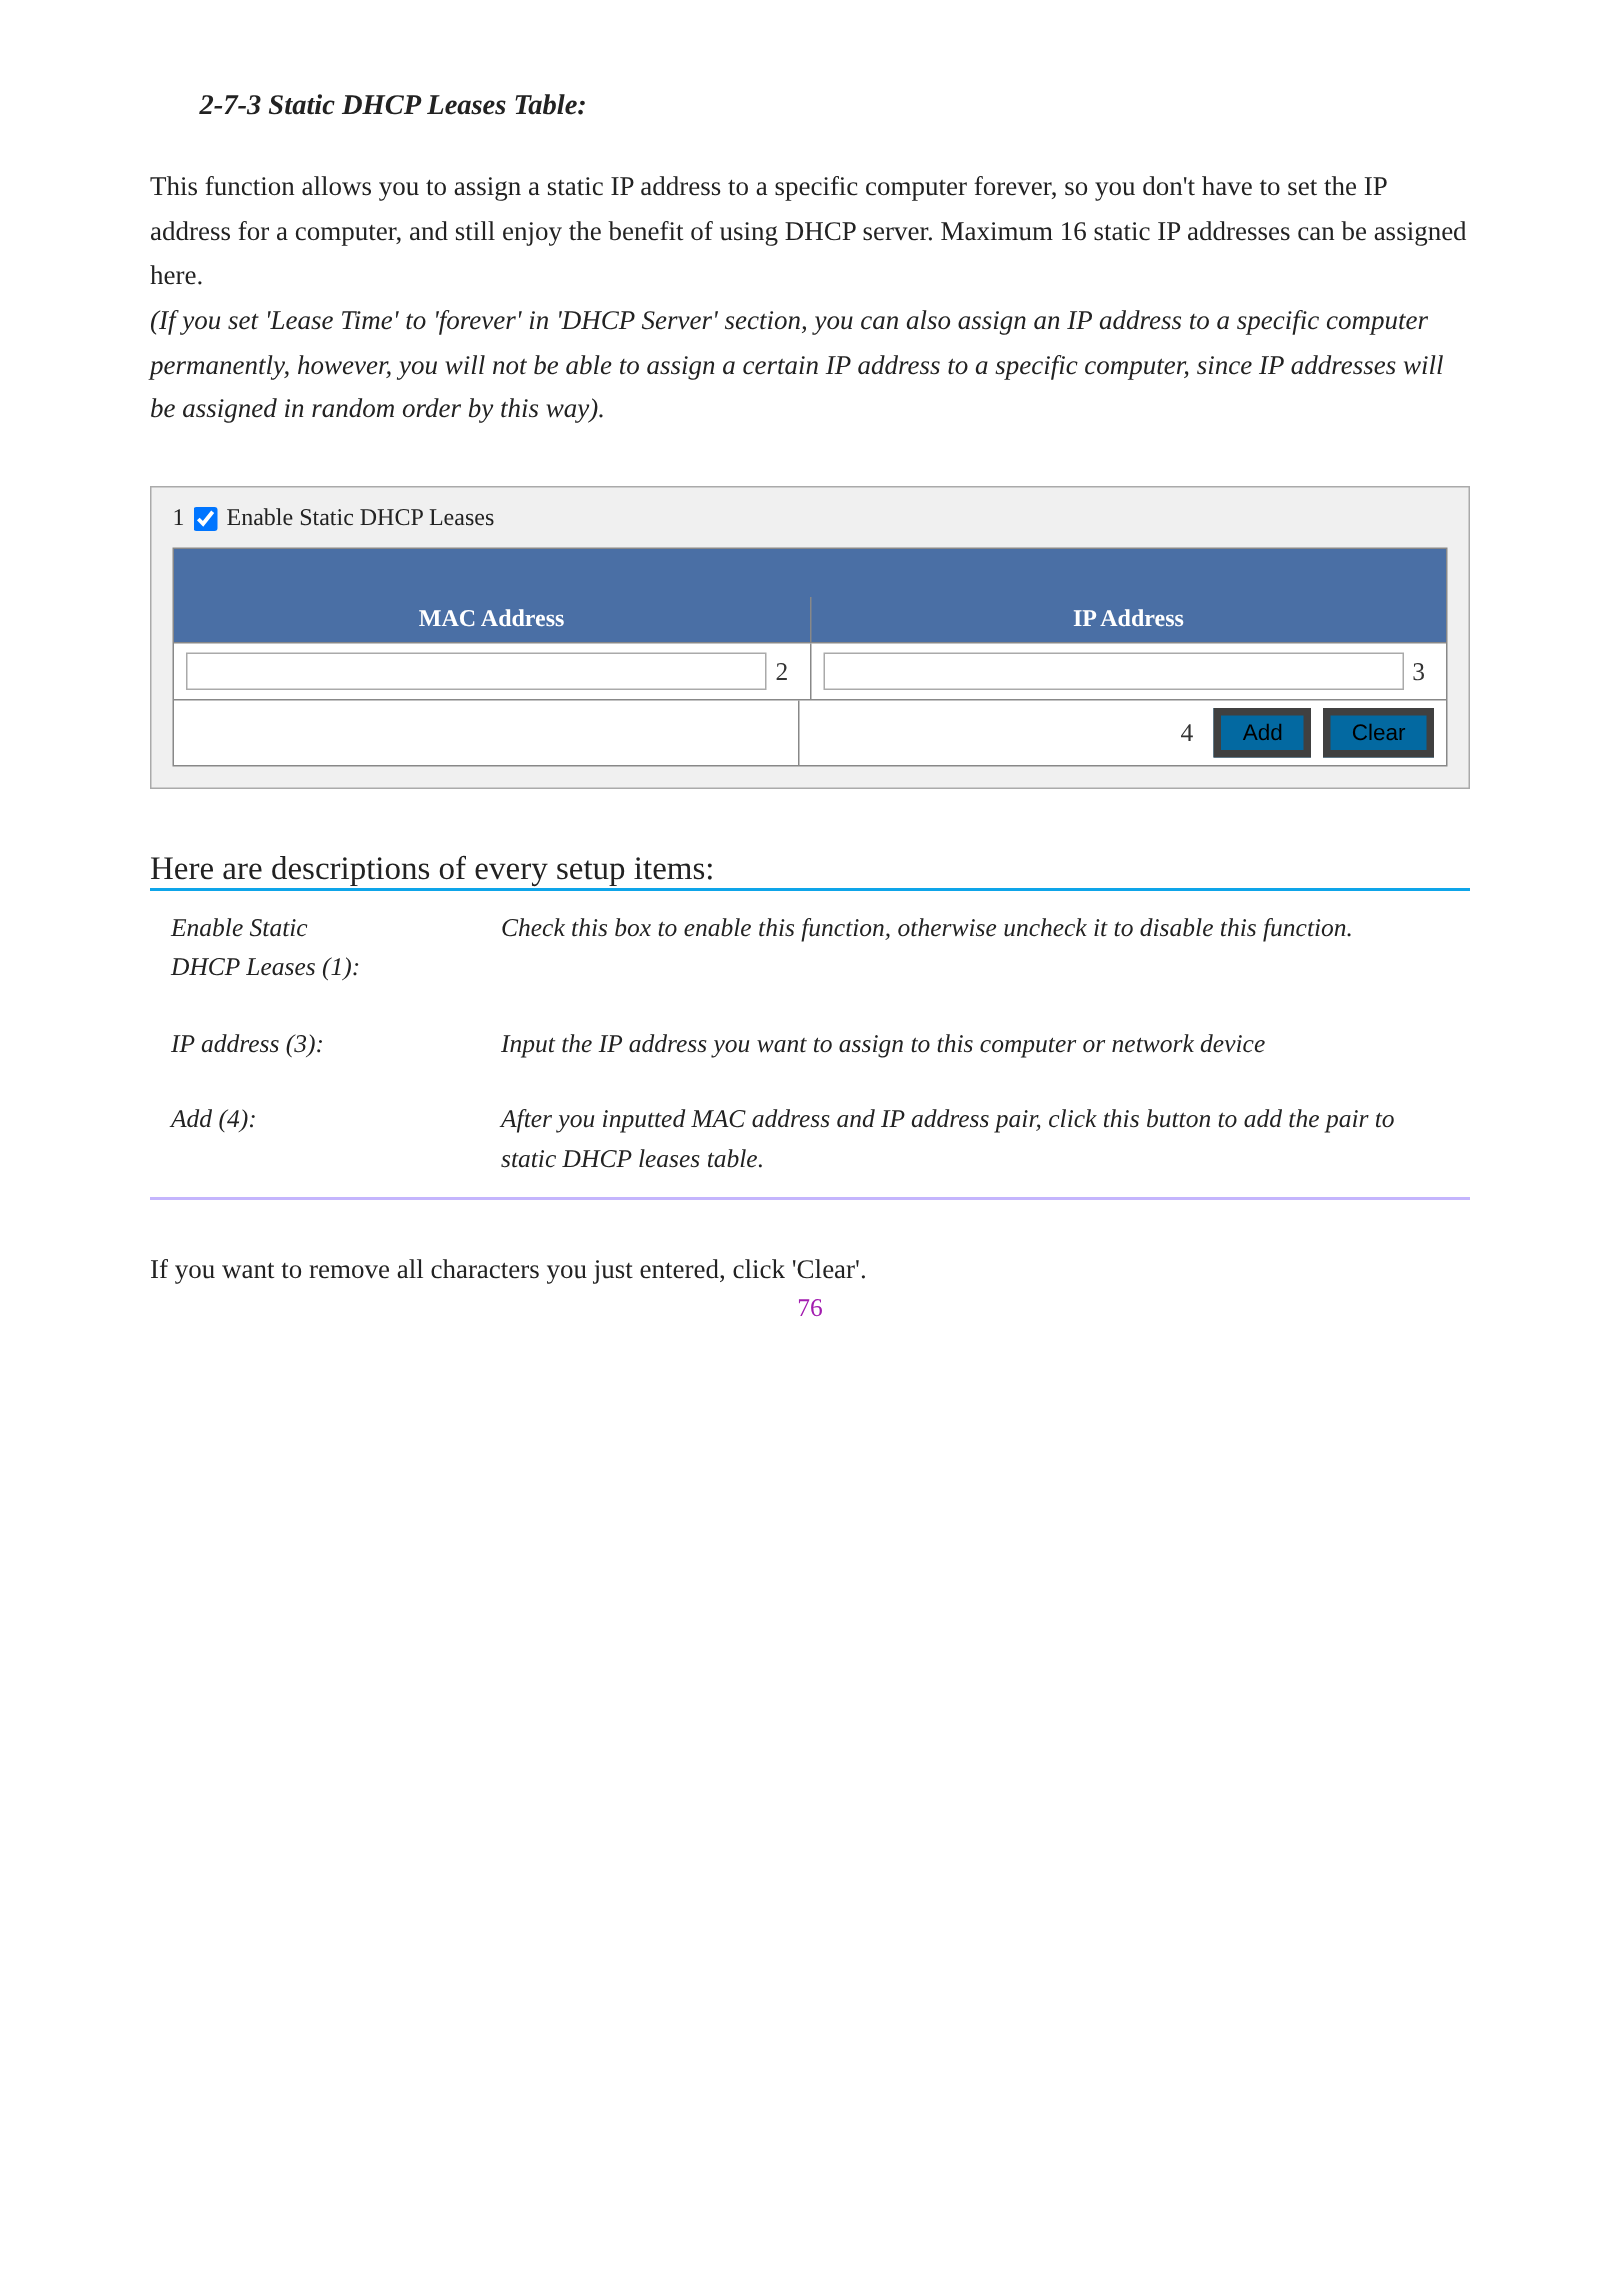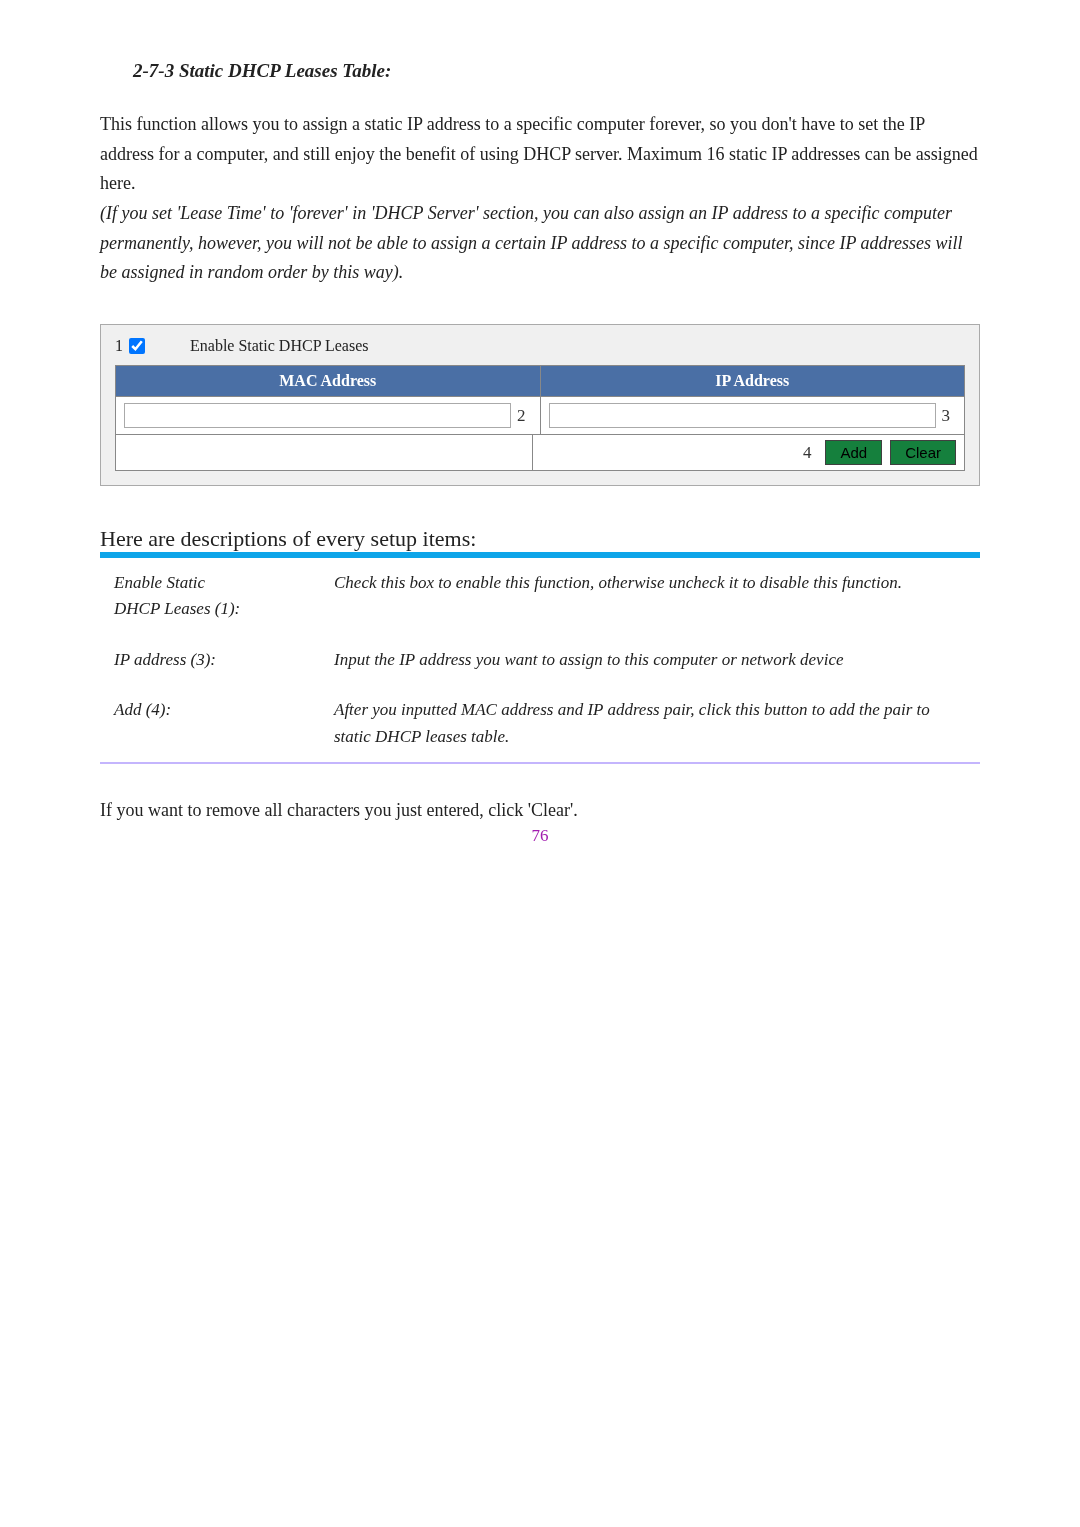--- a/index.html
+++ b/index.html
@@ -54,40 +54,40 @@
 
     .enable-row input[type="checkbox"] {
       margin-right: 6px;
       width: 16px;
       height: 16px;
     }
 
     .enable-label {
       font-size: 16px;
       font-weight: normal;
-      margin-left: 39px;
     }
 
     .table-wrapper {
       border: 1px solid #888888;
     }
 
     .table-header-row {
       display: flex;
       background: #4a6fa5;
     }
 
     .table-header-cell {
       flex: 1;
       text-align: center;
       color: #ffffff;
       padding: 6px 22px;
       font-size: 16px;
       font-weight: bold;
       border-right: 1px solid #888888;
+      margin-top: 32px;
     }
 
     .table-header-cell:last-child {
       border-right: none;
     }
 
     .table-input-row {
       display: flex;
       background: #ffffff;
       border-top: 1px solid #888888;
@@ -133,22 +133,22 @@
       display: flex;
       align-items: center;
       justify-content: flex-end;
       padding: 5px 8px;
       gap: 8px;
     }
 
     .action-btn {
       padding: 3px 14px;
       font-size: 15px;
-      border: 1px solid #404040;
-      background: #15803d;
+      border: 5px solid #404040;
+      background: #0369a1;
       cursor: pointer;
       font-family: Arial, sans-serif;
     }
 
     .descriptions-heading {
       font-size: 22px;
     }
 
     .descriptions-table {
       width: 100%;
@@ -157,21 +157,21 @@
     }
 
     .descriptions-table td {
       padding: 12px 14px;
       vertical-align: top;
       font-size: 17px;
       line-height: 1.55;
     }
 
     .descriptions-table tr:first-child td {
-      border-top: 6px solid #0ea5e9;
+      border-top: 2px solid #0ea5e9;
       font-style: italic;
     }
 
     .descriptions-table tr:last-child td {
       border-bottom: 2px solid #c4b5fd;
     }
 
     .desc-label {
       font-style: italic;
       white-space: nowrap;

